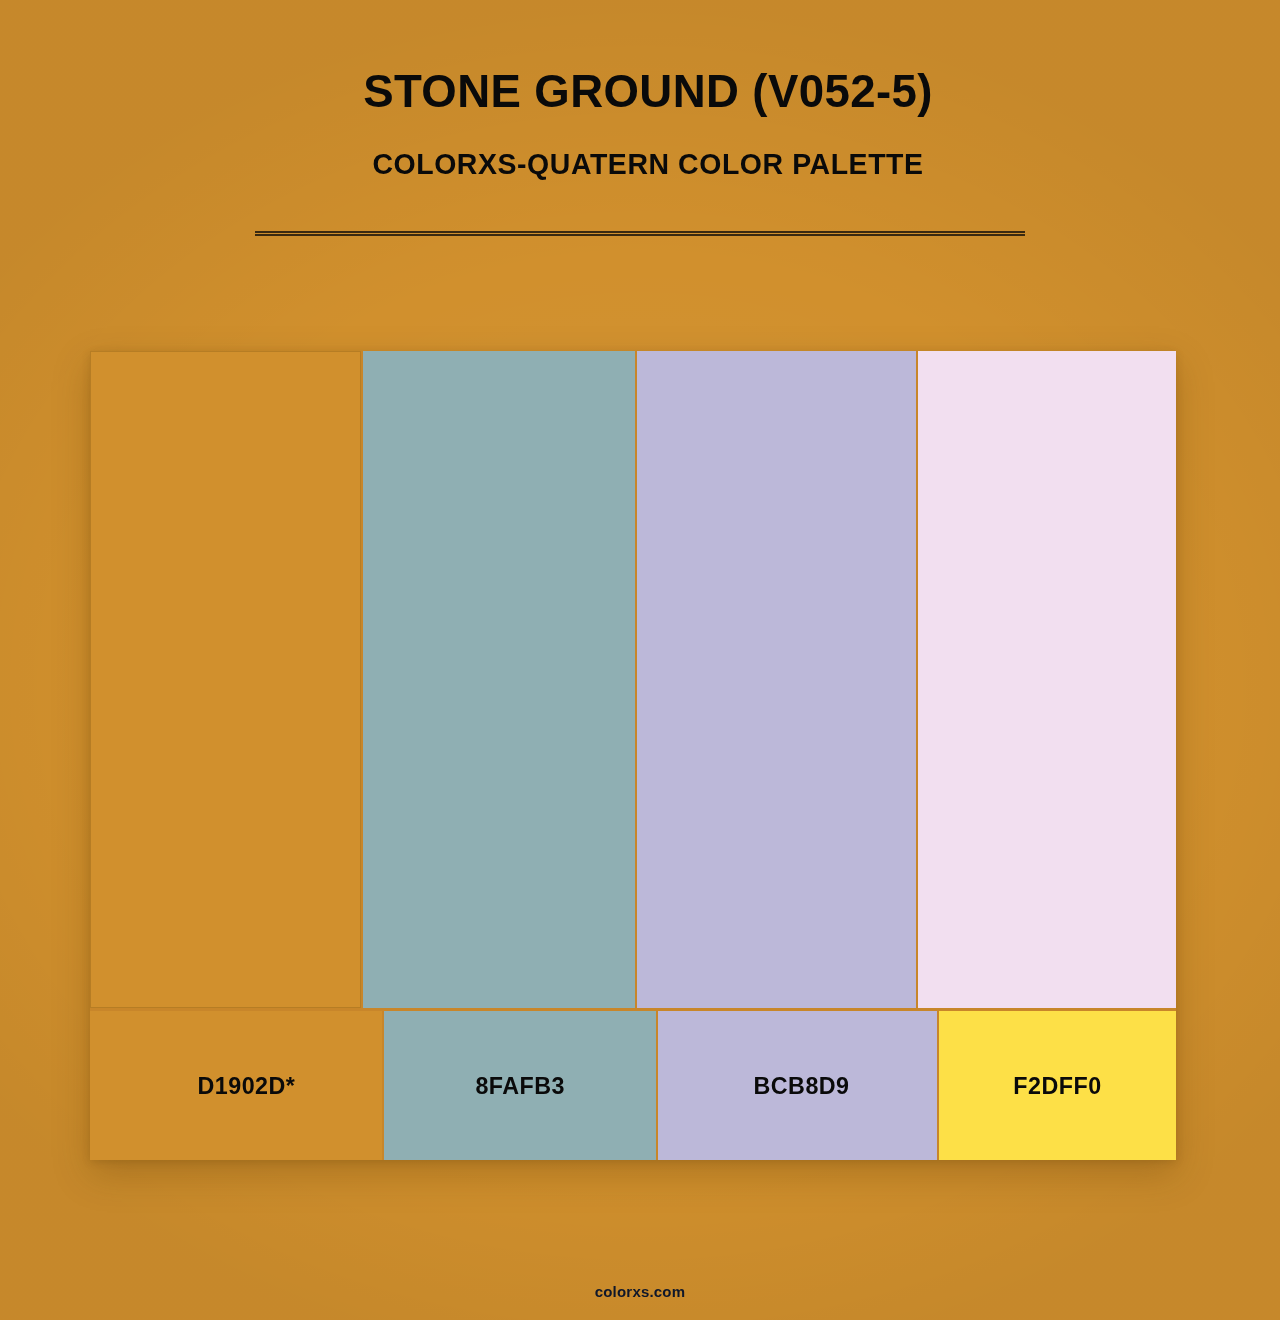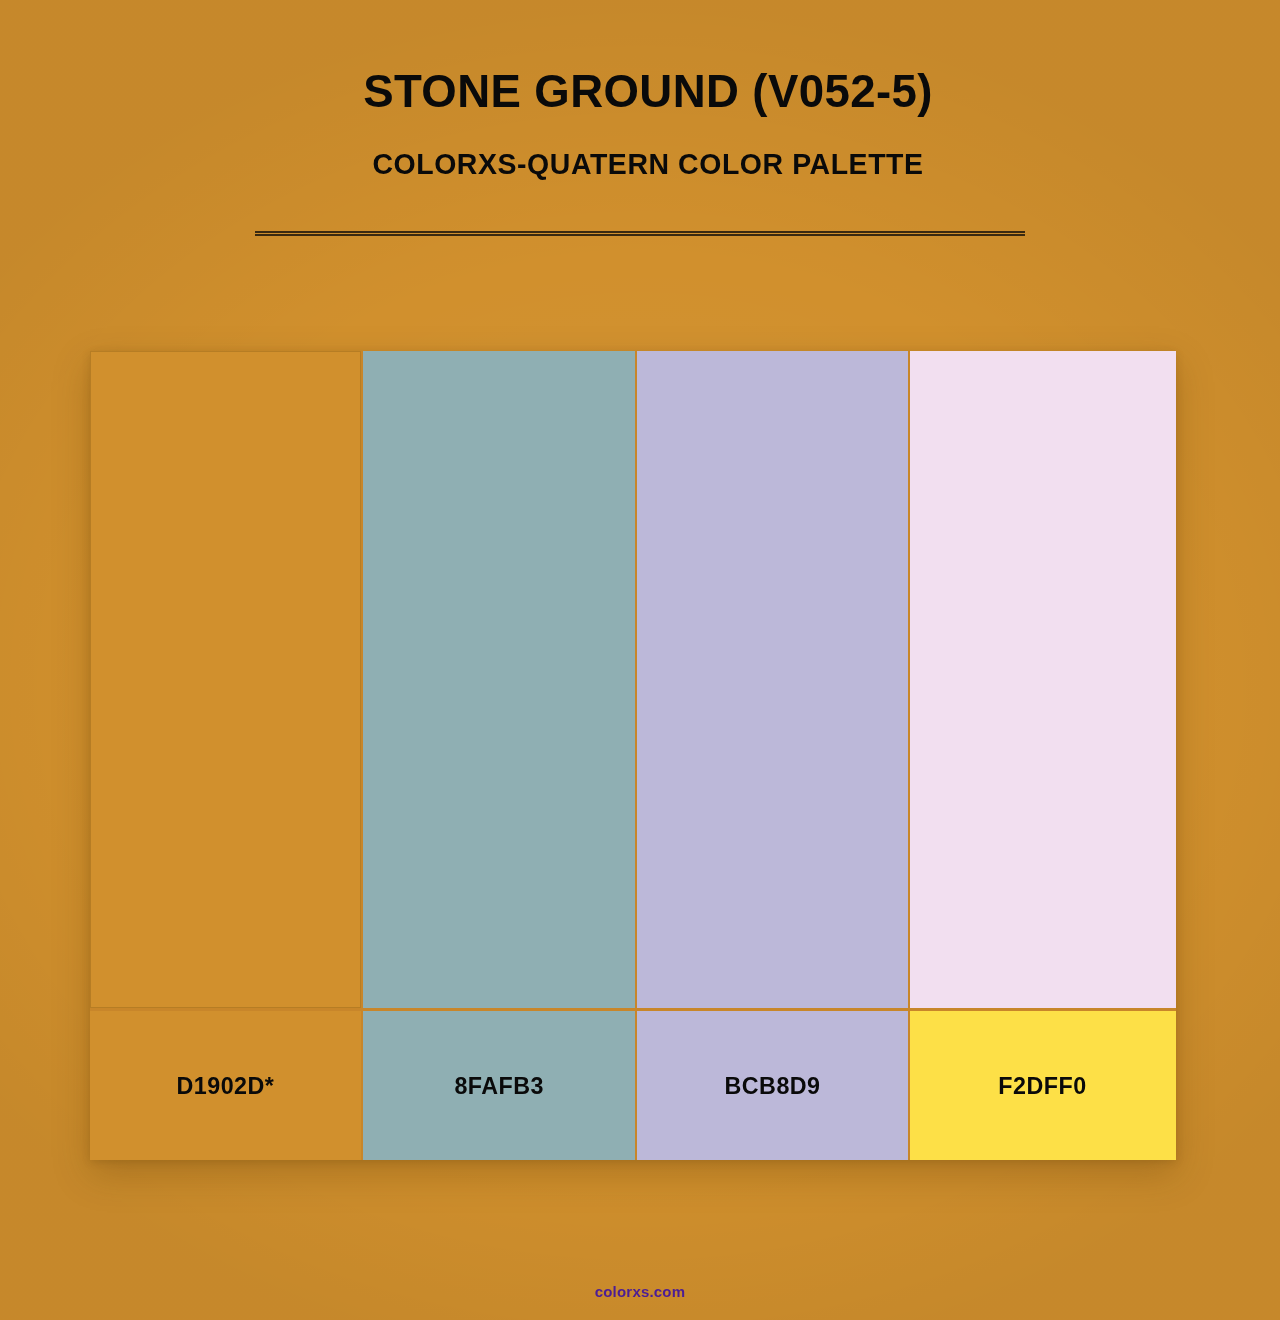--- a/index.html
+++ b/index.html
@@ -112,21 +112,21 @@
   .swatch + .swatch {
     border-left: 2px solid #c8862a;
   }
   .label-cell + .label-cell {
     border-left: 2px solid #c8862a;
   }
 
   
   .col-1 { flex: 0 0 271px; }
   .col-2 { flex: 0 0 272px; text-align: right; }
-  .col-3 { flex: 0 0 271px; }
+  .col-3 { flex: 0 0 271px; padding-left: 8px; }
   .col-4 { flex: 1 1 auto; }
 
   
   .swatch.col-1 {
     box-shadow: inset 0 0 0 1px rgba(160, 110, 30, 0.55);
   }
 
   .label-cell {
     display: flex;
     align-items: center;
@@ -145,21 +145,21 @@
   .footer {
     position: absolute;
     left: 0;
     right: 0;
     top: 1283px;
     text-align: center;
   }
   .footer-text {
     font-size: 15px;
     font-weight: bold;
-    color: #4c1d95;
+    color: #0f172a;
     letter-spacing: 0.2px;
   }
 </style>
 </head>
 <body>
 
 <div class="bg-vignette"></div>
 
 <div class="page">
 
@@ -176,21 +176,21 @@
   <div class="palette-card">
 
     <div class="swatch-row">
       <div class="swatch col-1" style="background: rgb(209, 144, 45);"></div>
       <div class="swatch col-2" style="background: rgb(143, 175, 179);"></div>
       <div class="swatch col-3" style="background: rgb(188, 184, 217);"></div>
       <div class="swatch col-4" style="background: rgb(242, 223, 240);"></div>
     </div>
 
     <div class="label-row">
-      <div class="label-cell col-1" style="background: rgb(209, 144, 45);">
+      <div class="label-cell col-1" style="background: rgb(209, 144, 45); margin-left: 21px;">
         <span class="swatch-label">D1902D*</span>
       </div>
       <div class="label-cell col-2" style="background: rgb(143, 175, 179);">
         <span class="swatch-label">8FAFB3</span>
       </div>
       <div class="label-cell col-3" style="background: rgb(188, 184, 217);">
         <span class="swatch-label">BCB8D9</span>
       </div>
       <div class="label-cell col-4" style="background: #fde047;">
         <span class="swatch-label">F2DFF0</span>

